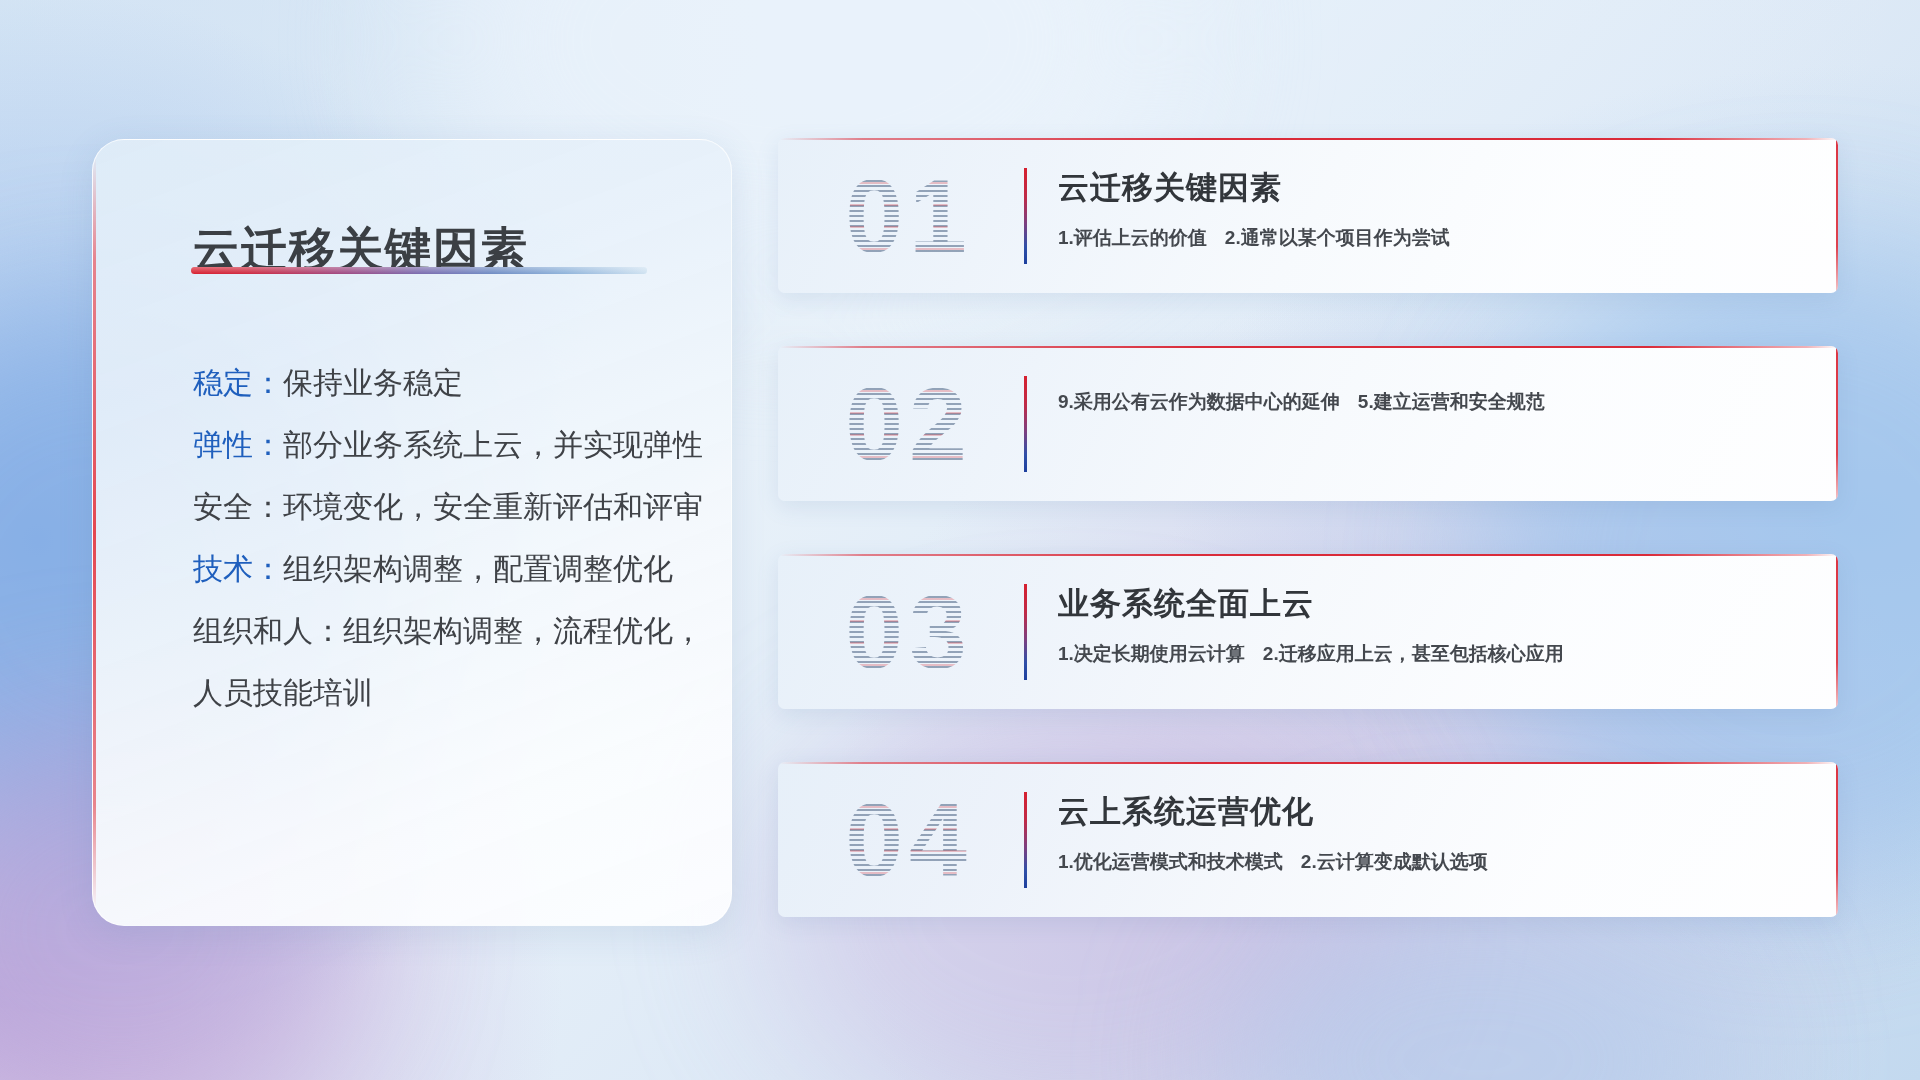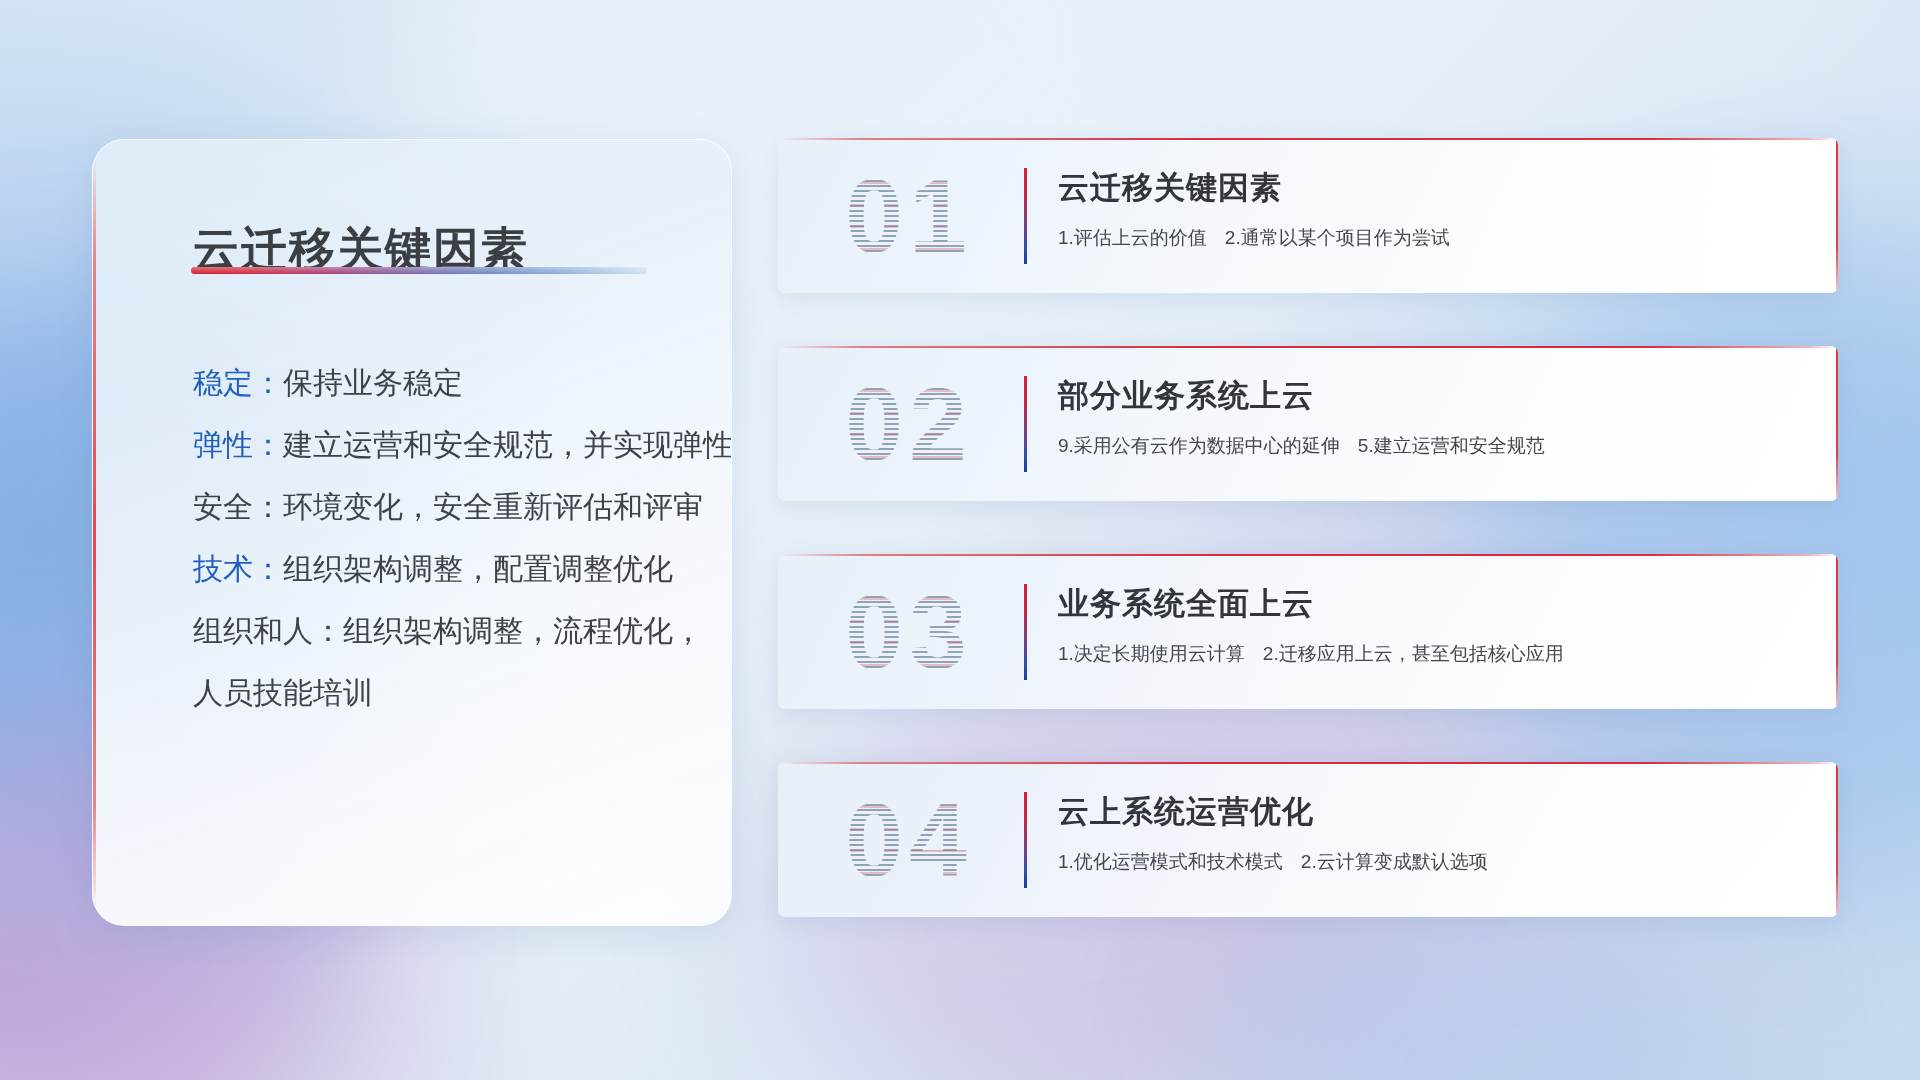--- a/index.html
+++ b/index.html
@@ -256,20 +256,21 @@
     letter-spacing: 1px;
     line-height: 44px;
     white-space: nowrap;
   }
   .card-desc {
     margin-top: 14px;
     font-size: 19px;
     color: #44484e;
     line-height: 28px;
     white-space: nowrap;
+    font-weight: bold;
   }
   .card-desc .gap {
     display: inline-block;
     width: 18px;
   }
 </style>
 </head>
 <body>
 
 <div class="bg-root">
@@ -285,21 +286,21 @@
 
   <section class="left-panel">
     <h1 class="panel-title">云迁移关键因素</h1>
     <div class="title-rule"></div>
 
     <div class="factor-list">
       <div class="factor-row accent">
         <span class="label">稳定：</span><span class="body">保持业务稳定</span>
       </div>
       <div class="factor-row accent">
-        <span class="label">弹性：</span><span class="body">建立运营和安全规范，并实现弹性</span>
+        <span class="label">弹性：</span><span class="body">部分业务系统上云，并实现弹性</span>
       </div>
       <div class="factor-row">
         <span class="label">安全：</span><span class="body">环境变化，安全重新评估和评审</span>
       </div>
       <div class="factor-row accent">
         <span class="label">技术：</span><span class="body">组织架构调整，配置调整优化</span>
       </div>
       <div class="factor-row">
         <span class="label">组织和人：</span><span class="body">组织架构调整，流程优化，</span>
       </div>
@@ -321,21 +322,20 @@
           <span>1.评估上云的价值</span><span class="gap"></span><span>2.通常以某个项目作为尝试</span>
         </div>
       </div>
     </article>
 
     <article class="card">
       <div class="card-number">02</div>
       <div class="card-number-tint">02</div>
       <div class="card-divider"></div>
       <div class="card-body">
-        <div class="card-title">部分业务系统上云</div>
         <div class="card-desc">
           <span>9.采用公有云作为数据中心的延伸</span><span class="gap"></span><span>5.建立运营和安全规范</span>
         </div>
       </div>
     </article>
 
     <article class="card">
       <div class="card-number">03</div>
       <div class="card-number-tint">03</div>
       <div class="card-divider"></div>

